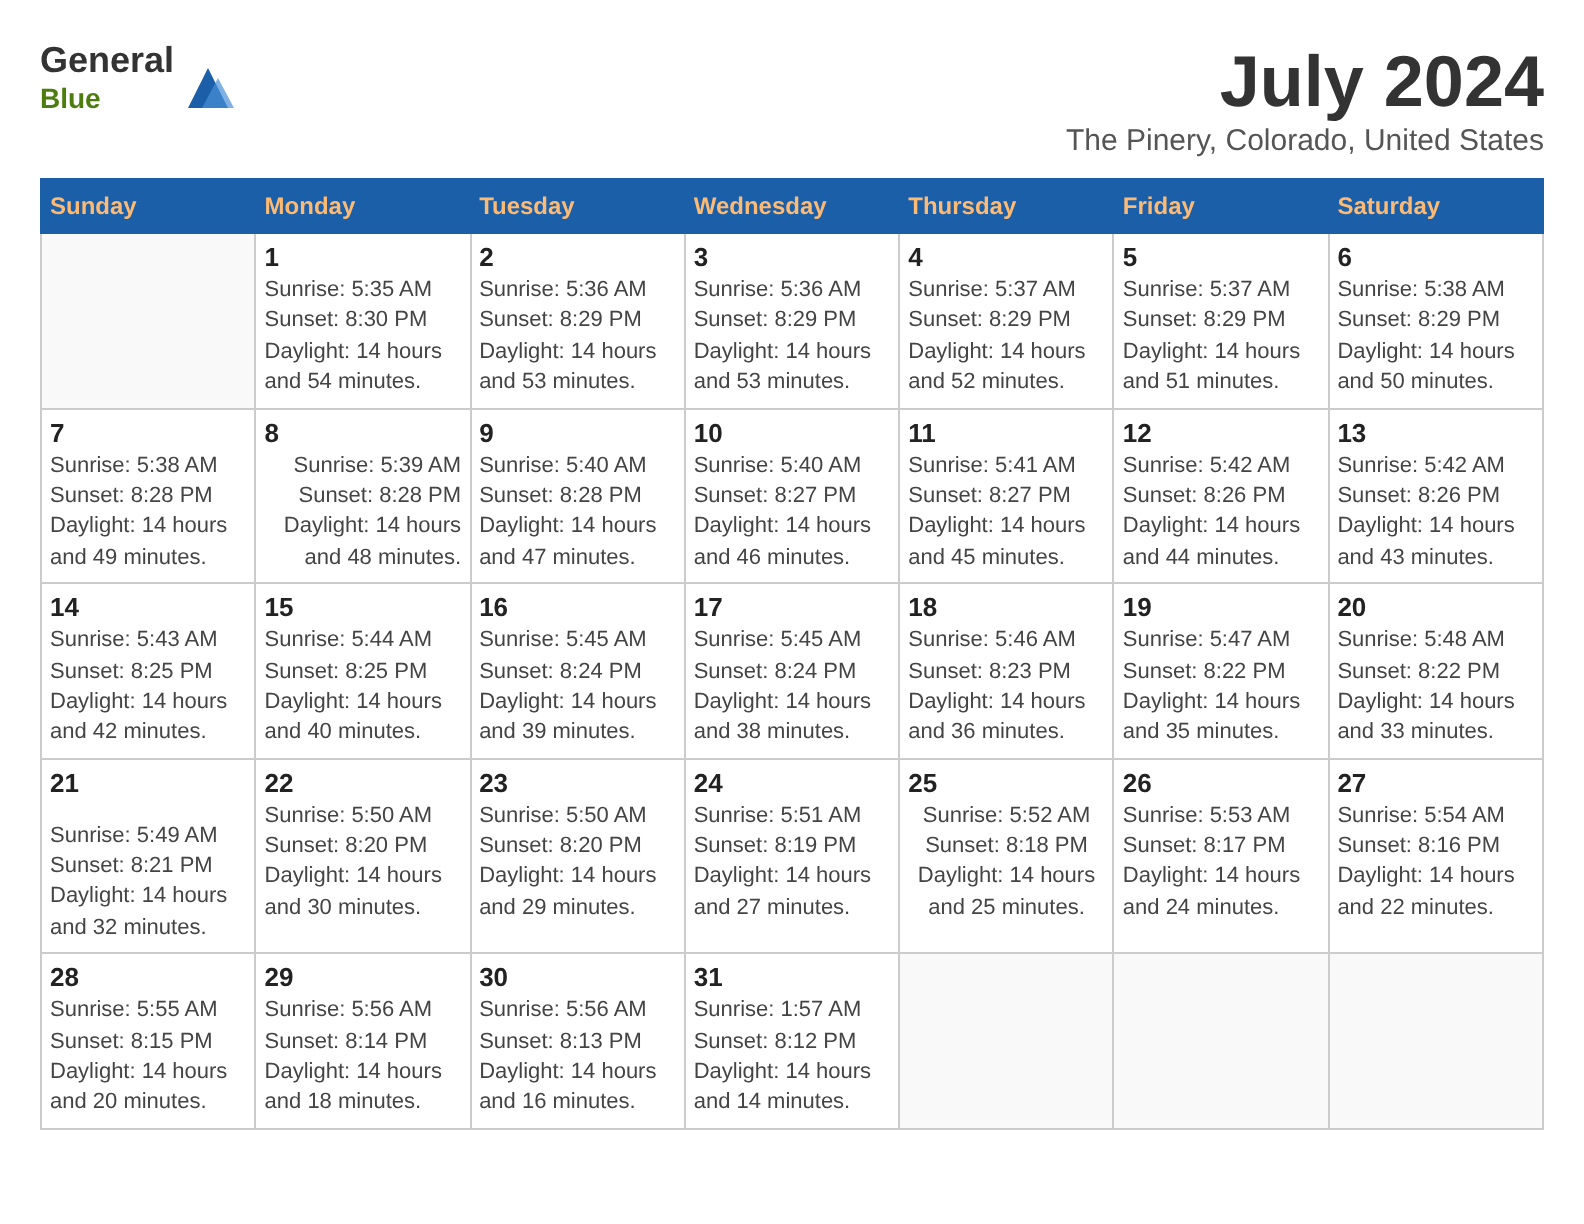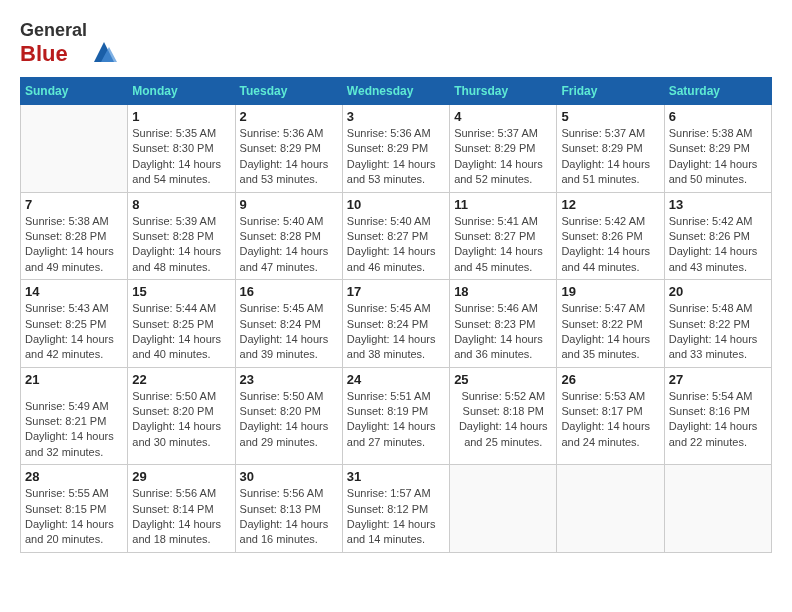--- a/index.html
+++ b/index.html
@@ -19,23 +19,23 @@
     .logo {
       display: flex;
       align-items: flex-end;
     }
     .logo-text-general {
       font-size: 18px;
       font-weight: bold;
       color: #333;
     }
     .logo-text-blue {
-      font-size: 22px;
-      font-weight: bold;
-      color: #b91c1c;
+      font-size: 14px;
+      font-weight: bold;
+      color: #4d7c0f;
     }
     .logo-icon {
       width: 30px;
       height: 30px;
       margin-left: 2px;
     }
     .title-block {
       text-align: right;
     }
     .month-year {
@@ -47,21 +47,21 @@
       font-size: 15px;
       color: #555;
     }
     .calendar {
       width: 100%;
       border-collapse: collapse;
       font-size: 11px;
     }
     .calendar th {
       background-color: #1a5fa8;
-      color: #5eead4;
+      color: #fdba74;
       padding: 6px 4px;
       text-align: left;
       font-size: 12px;
       font-weight: bold;
       border: 1px solid #1a5fa8;
     }
     .calendar td {
       border: 1px solid #ccc;
       vertical-align: top;
       padding: 4px;
@@ -91,20 +91,24 @@
   <div class="logo">
     <span>
       <span class="logo-text-general">General</span><br>
       <span class="logo-text-blue">Blue</span>
     </span>
     <svg class="logo-icon" viewBox="0 0 30 30" xmlns="http://www.w3.org/2000/svg">
       <polygon points="5,25 15,5 25,25" fill="#1a5fa8"></polygon>
       <polygon points="12,25 20,10 28,25" fill="#4a90d9" opacity="0.7"></polygon>
     </svg>
   </div>
+  <div class="title-block">
+    <div class="month-year">July 2024</div>
+    <div class="location">The Pinery, Colorado, United States</div>
+  </div>
 </div>
 
 <table class="calendar">
   <thead>
     <tr>
     <th>Sunday</th>
         <th>Monday</th>
         <th>Tuesday</th>
         <th>Wednesday</th>
         <th>Thursday</th>
@@ -161,21 +165,21 @@
       <tr>
         <td>
           <div class="day-number">7</div>
           <div class="day-info" style="white-space: pre-line;">Sunrise: 5:38 AM
 Sunset: 8:28 PM
 Daylight: 14 hours
 and 49 minutes.</div>
         </td>
         <td>
           <div class="day-number">8</div>
-          <div class="day-info" style="white-space: pre-line;">Sunrise: 5:39 AM
+          <div class="day-info" style="white-space: pre-line; text-align: right;">Sunrise: 5:39 AM
 Sunset: 8:28 PM
 Daylight: 14 hours
 and 48 minutes.</div>
         </td>
         <td>
           <div class="day-number">9</div>
           <div class="day-info" style="white-space: pre-line;">Sunrise: 5:40 AM
 Sunset: 8:28 PM
 Daylight: 14 hours
 and 47 minutes.</div>

